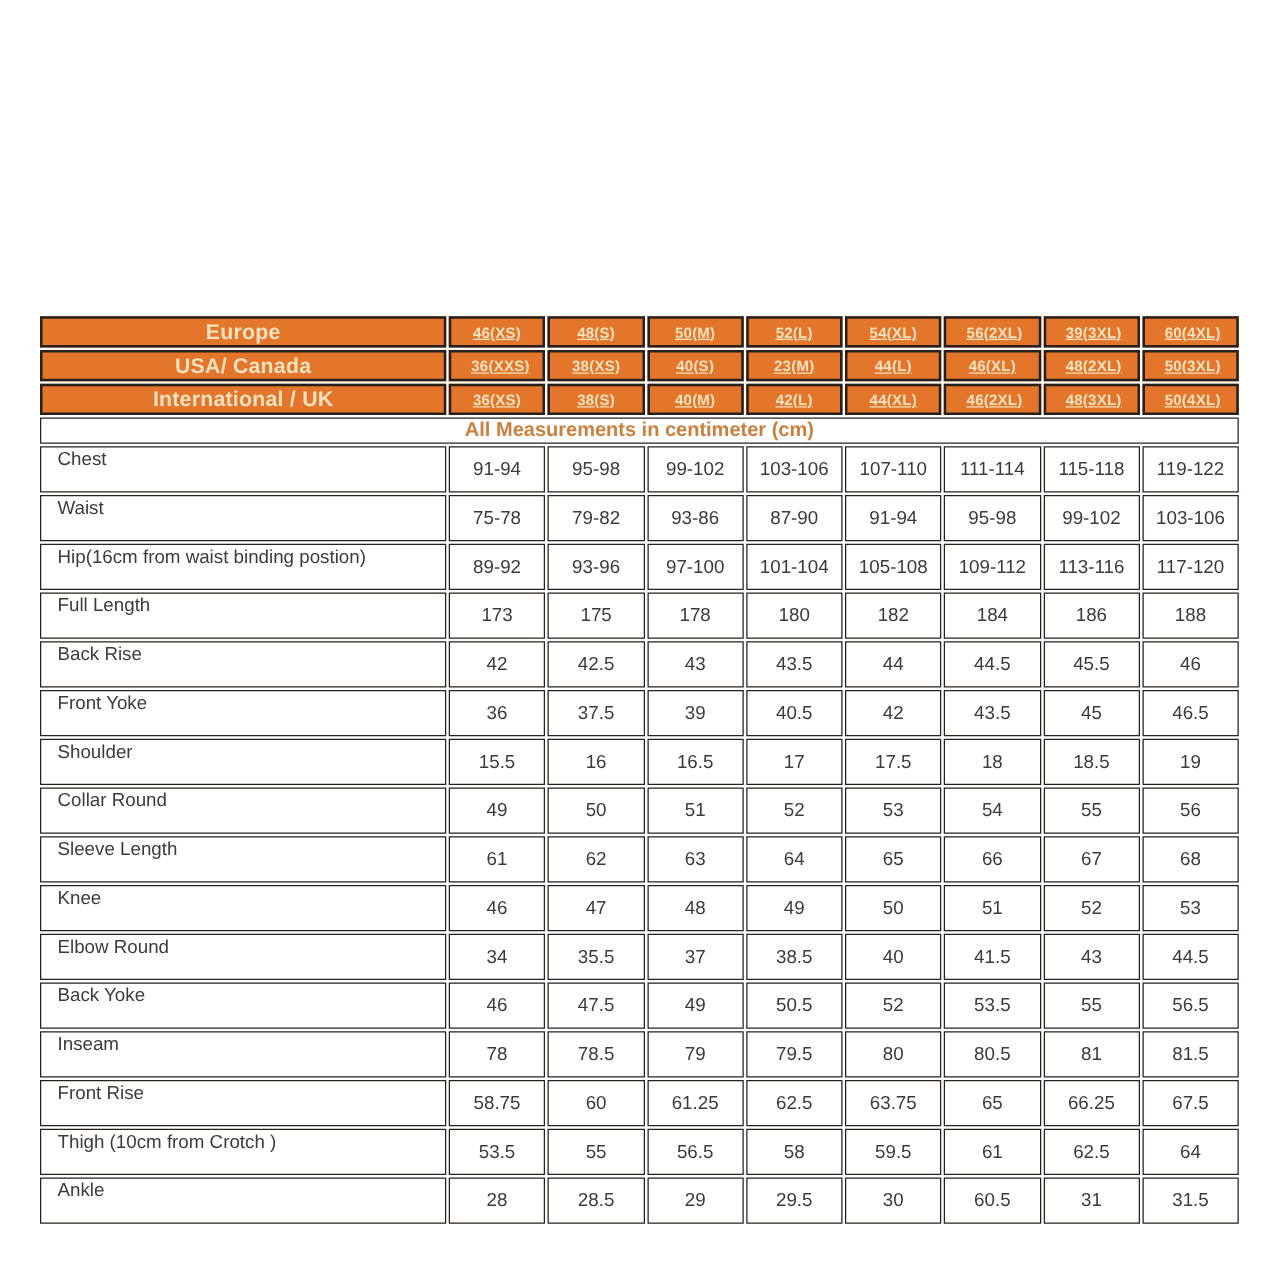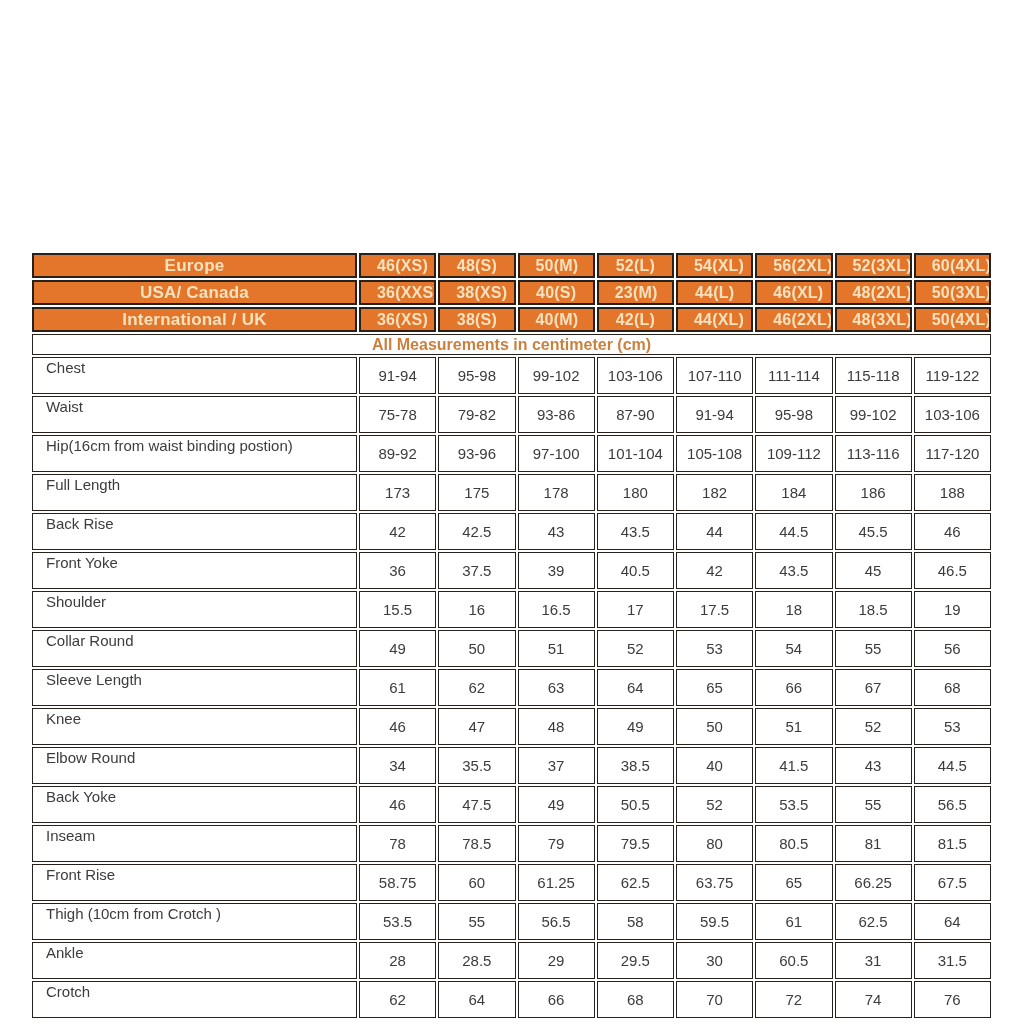--- a/index.html
+++ b/index.html
@@ -35,21 +35,21 @@
     border: 2px solid var(--border);
     font-size: 17px;
     font-weight: bold;
     height: 21px;
     padding: 0 16px;
     text-align: center;
     letter-spacing: 0.2px;
     overflow: hidden;
     white-space: nowrap;
   }
-  th.size-cell { font-size: 16px; }
+  th.size-cell { font-size: 12px; text-decoration: underline; }
   td.note-cell {
     border: 1px solid var(--border);
     color: var(--note-text);
     font-weight: bold;
     font-size: 16px;
     text-align: center;
     height: 19px;
     padding: 0;
     margin-top: 24px;
   }
@@ -92,21 +92,21 @@
     </colgroup>
     <thead id="chart-head">
         <tr>
           <th class="region-cell">Europe</th>
           <th class="size-cell">46(XS)</th>
           <th class="size-cell">48(S)</th>
           <th class="size-cell">50(M)</th>
           <th class="size-cell">52(L)</th>
           <th class="size-cell">54(XL)</th>
           <th class="size-cell">56(2XL)</th>
-          <th class="size-cell">52(3XL)</th>
+          <th class="size-cell">39(3XL)</th>
           <th class="size-cell">60(4XL)</th>
         </tr>
         <tr>
           <th class="region-cell">USA/ Canada</th>
           <th class="size-cell">36(XXS)</th>
           <th class="size-cell">38(XS)</th>
           <th class="size-cell">40(S)</th>
           <th class="size-cell">23(M)</th>
           <th class="size-cell">44(L)</th>
           <th class="size-cell">46(XL)</th>
@@ -298,26 +298,15 @@
           <td class="label-cell">Ankle</td>
           <td class="value-cell">28</td>
           <td class="value-cell">28.5</td>
           <td class="value-cell">29</td>
           <td class="value-cell">29.5</td>
           <td class="value-cell">30</td>
           <td class="value-cell">60.5</td>
           <td class="value-cell">31</td>
           <td class="value-cell">31.5</td>
         </tr>
-        <tr>
-          <td class="label-cell">Crotch</td>
-          <td class="value-cell">62</td>
-          <td class="value-cell">64</td>
-          <td class="value-cell">66</td>
-          <td class="value-cell">68</td>
-          <td class="value-cell">70</td>
-          <td class="value-cell">72</td>
-          <td class="value-cell">74</td>
-          <td class="value-cell">76</td>
-        </tr>
       </tbody>
   </table>
 </div>
 
 </body></html>

